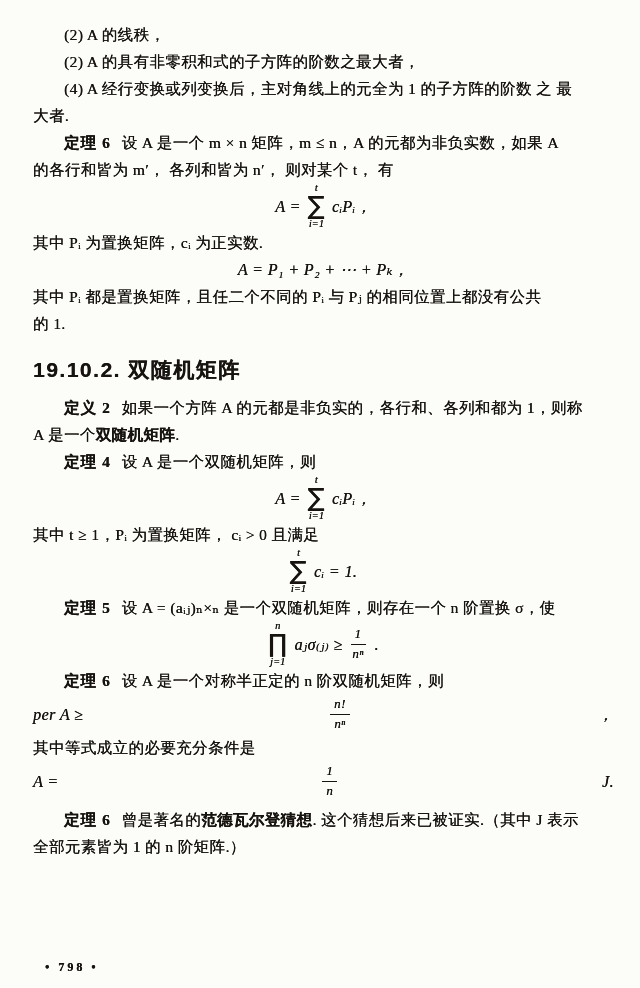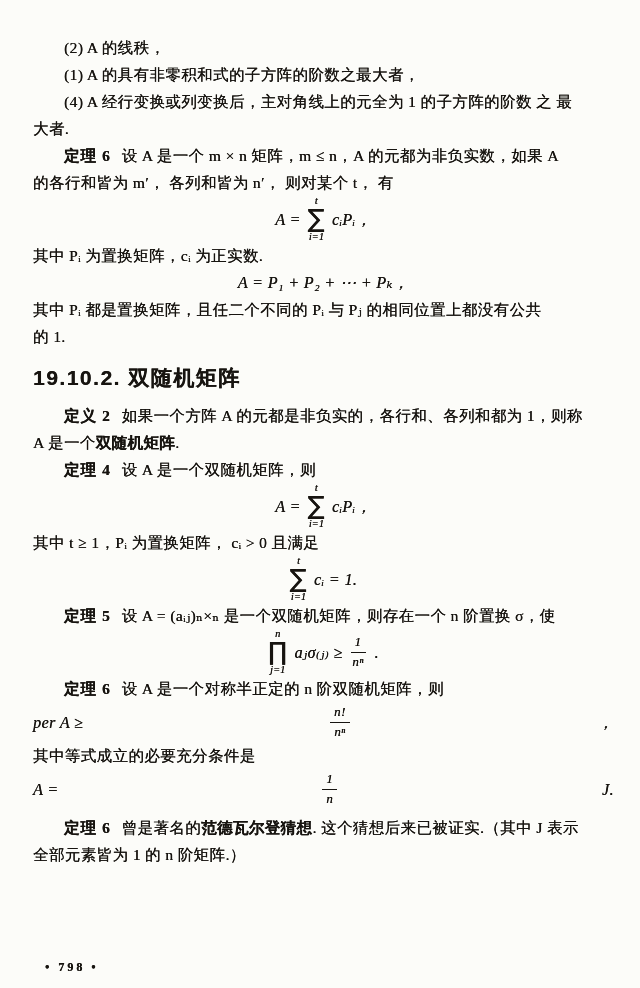--- a/index.html
+++ b/index.html
@@ -2,31 +2,31 @@
 <html lang="zh"><head>
 <meta charset="utf-8">
 <style>
   html,body{margin:0;padding:0;}
   body{
     width:640px;height:988px;position:relative;overflow:hidden;
     background:#fcfcf9;color:#171410;
     font-family:"Liberation Serif","DejaVu Serif",serif;
   }
   .page{
-    padding:34px 26px 0 33px;
+    padding:21px 26px 0 33px;
     font-size:15.5px;line-height:27px;letter-spacing:.4px;
   }
   .ln{white-space:nowrap;text-shadow:.25px 0 0 currentColor;}
   .indent{padding-left:31px;}
   .lbl{font-weight:700;margin-right:11px;letter-spacing:1px;}
   .b{font-weight:700;}
   .heading{
     font-family:"Liberation Sans","DejaVu Sans",sans-serif;
     font-size:21px;font-weight:700;letter-spacing:1.5px;
-    margin:15px 0 11px 0;line-height:26px;
+    margin:20px 0 11px 0;line-height:26px;
   }
   .formula{
     display:flex;justify-content:center;align-items:center;
     gap:7px;font-style:italic;height:46px;
     text-shadow:.25px 0 0 currentColor;
   }
   .formula.simple{height:27px;}
   .formula.short{height:40px;justify-content:space-between;}
   .fpart{font-size:16px;}
   .bigop{display:inline-flex;flex-direction:column;align-items:center;line-height:1;}
@@ -51,21 +51,21 @@
 </style>
 </head>
 <body>
 
 <div class="page">
 
   <div class="ln indent">
     <span>(2) A 的线秩，</span>
   </div>
   <div class="ln indent">
-    <span>(1) A 的具有非零积和式的子方阵的阶数之最大者，</span>
+    <span>(2) A 的具有非零积和式的子方阵的阶数之最大者，</span>
   </div>
   <div class="ln indent">
     <span>(4) A 经行变换或列变换后，主对角线上的元全为 1 的子方阵的阶数 之 最</span>
   </div>
   <div class="ln">
     <span>大者.</span>
   </div>
 
   <div class="ln indent">
     <span class="lbl">定理 6</span><span>设 A 是一个 m × n 矩阵，m ≤ n，A 的元都为非负实数，如果 A</span>

